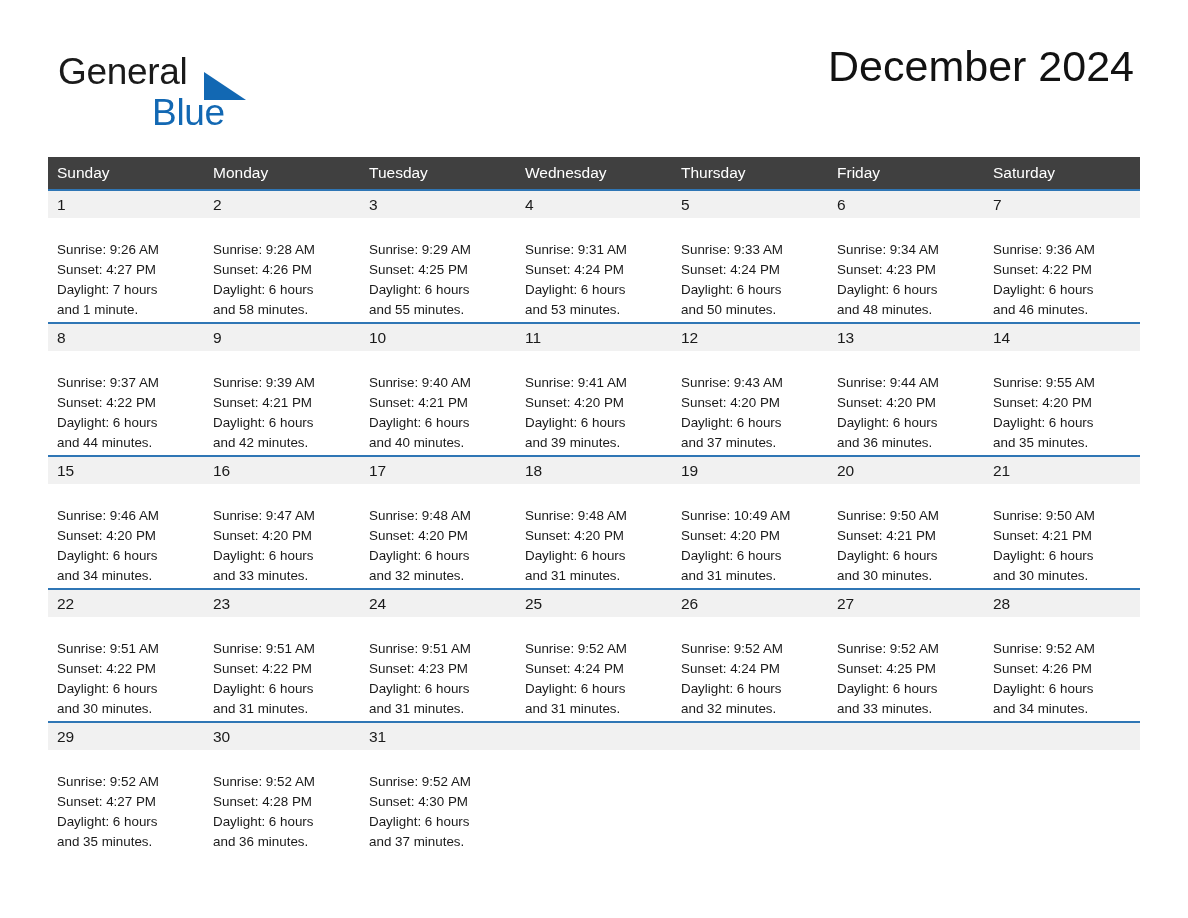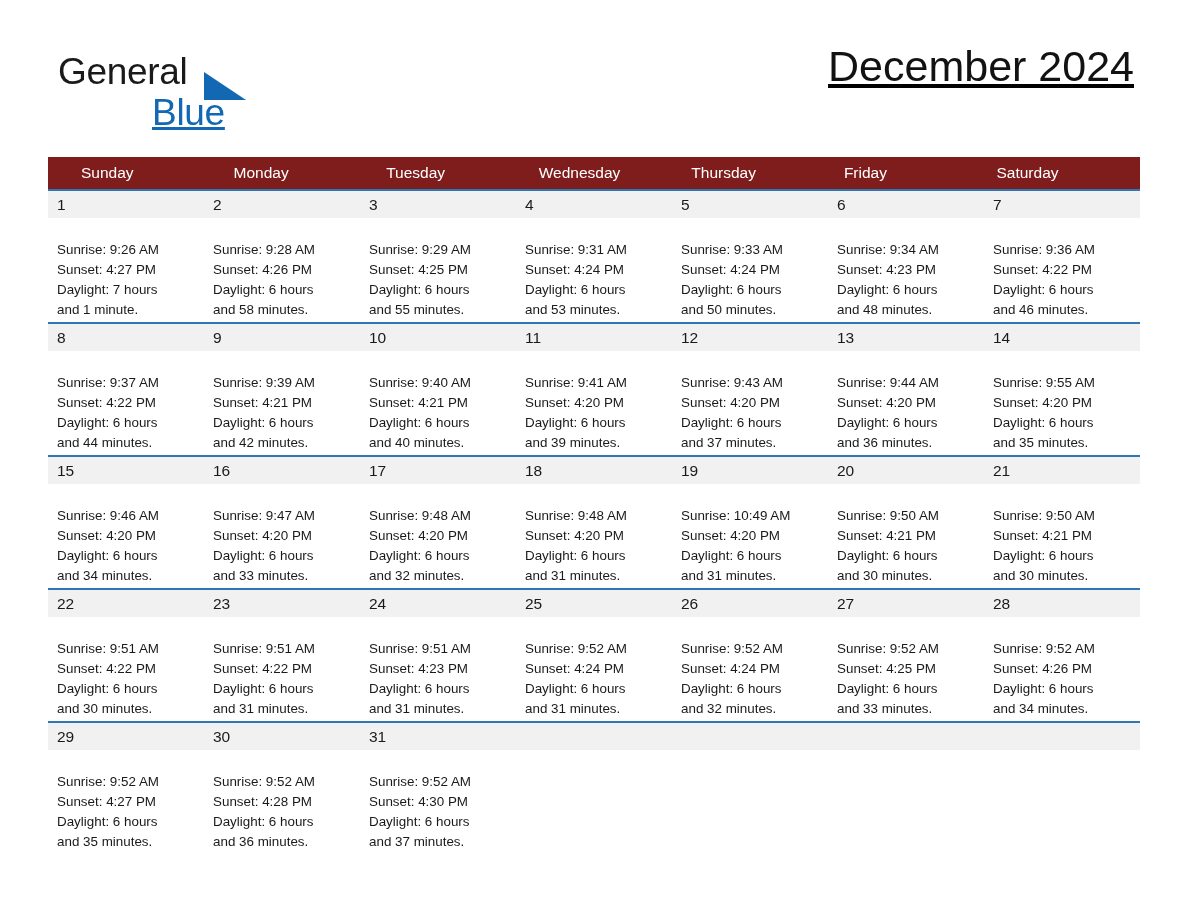--- a/index.html
+++ b/index.html
@@ -57,28 +57,26 @@
   }
   .logo-line2 {
     display: block;
     margin-left: 94px;
     margin-top: 1px;
     font-size: 37px;
     line-height: 40px;
     letter-spacing: -0.3px;
     color: #1268b3;
     font-weight: 400;
-    text-decoration: underline;
   }
   .title-block {
     position: absolute;
     right: 6px;
     top: 0;
     text-align: right;
-    text-decoration: underline;
   }
   .cal-title {
     font-size: 43px;
     line-height: 52px;
     font-weight: 400;
     color: #121212;
     white-space: nowrap;
   }
   .cal-subtitle {
     margin-top: 12px;
@@ -91,23 +89,22 @@
 
   
   .calendar {
     position: absolute;
     left: 48px;
     top: 157px;
     width: 1092px;
   }
   .week-head {
     display: flex;
-    background: #7f1d1d;
+    background: #404040;
     height: 32px;
-    padding-left: 24px;
   }
   .week-head .dow {
     flex: 1 1 0;
     color: #ffffff;
     font-size: 15.5px;
     line-height: 32px;
     padding-left: 9px;
     box-sizing: border-box;
     white-space: nowrap;
   }

